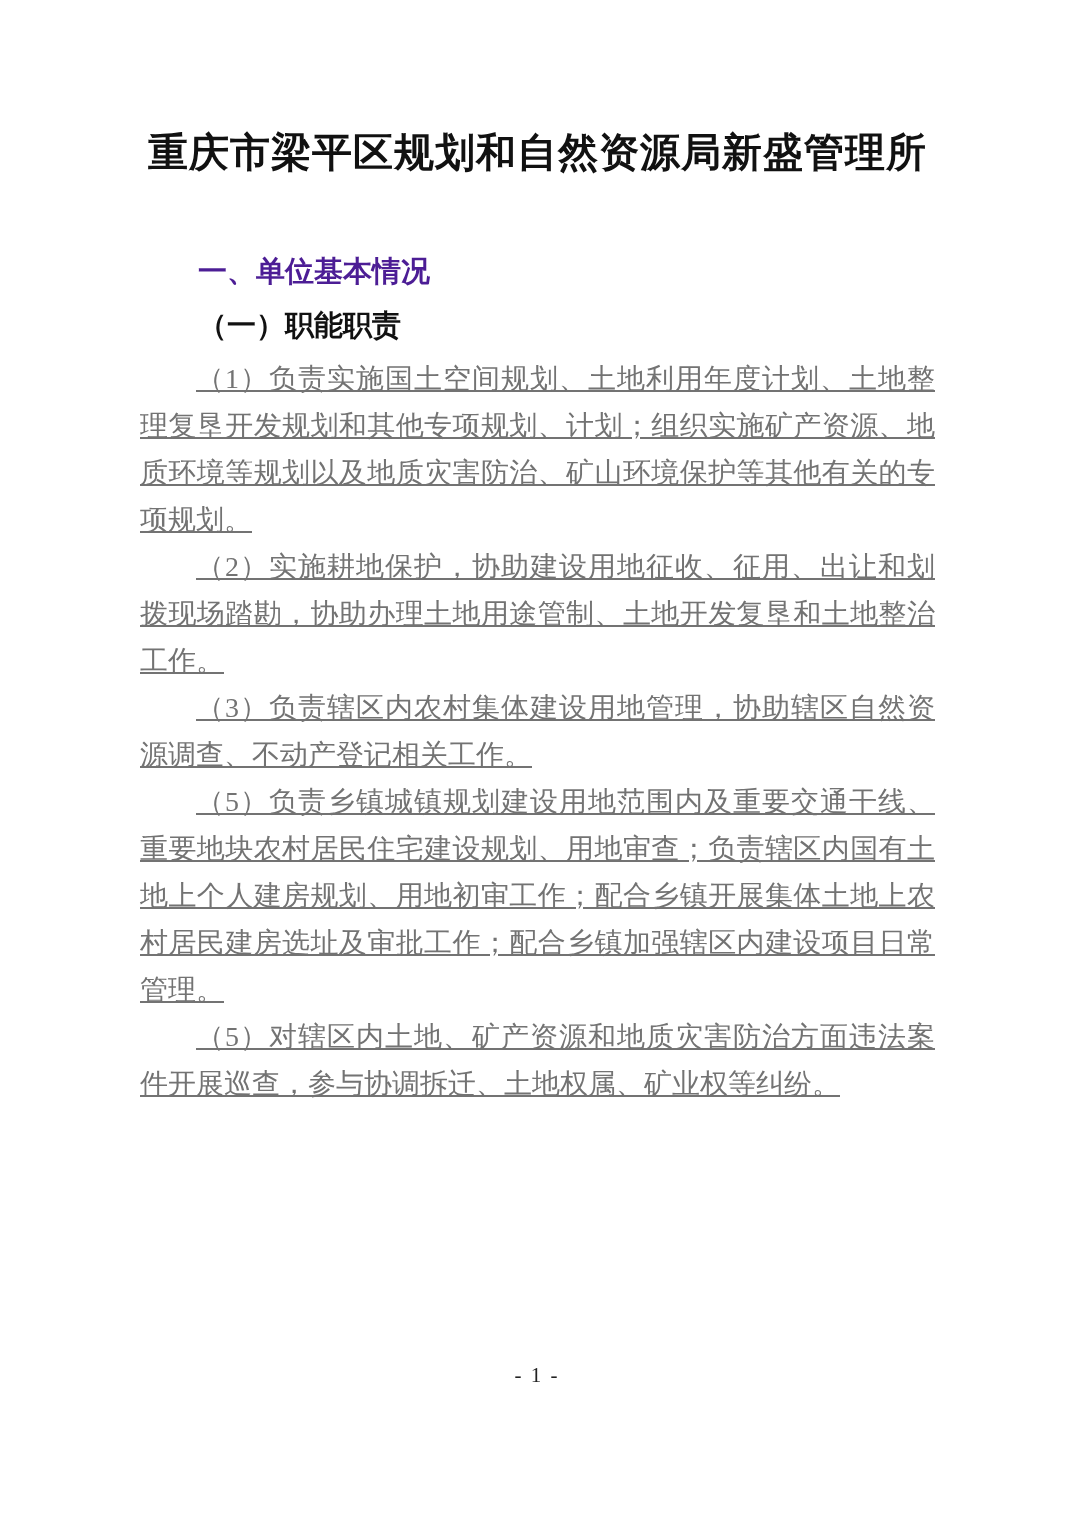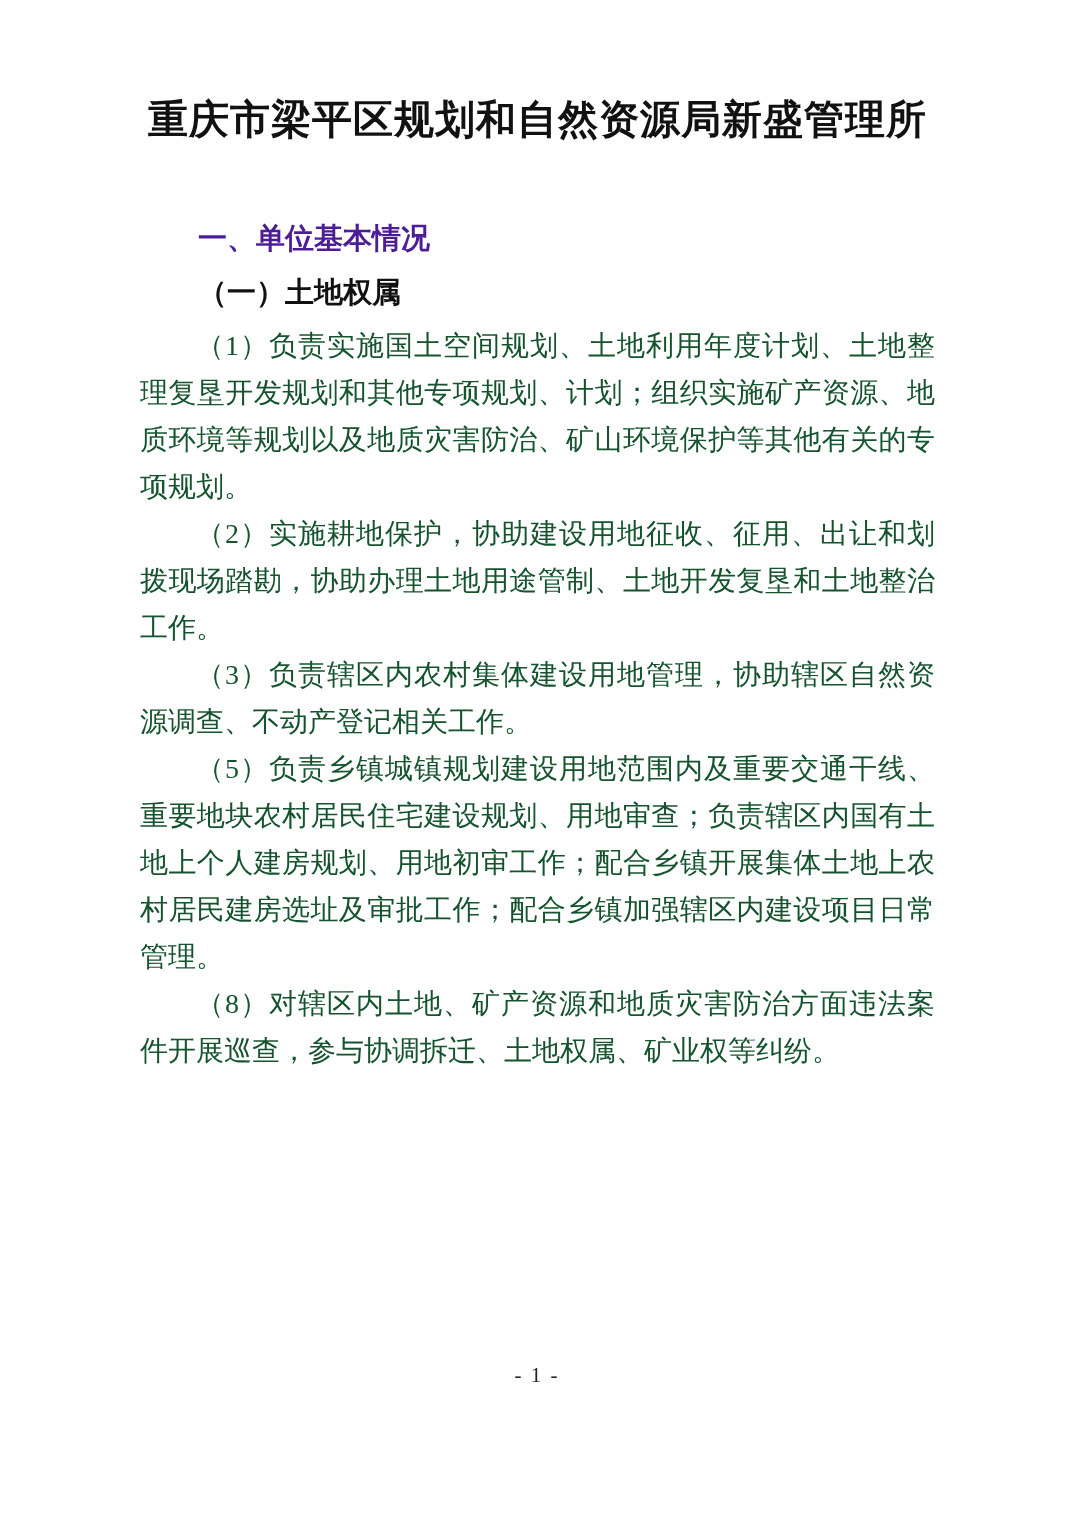--- a/index.html
+++ b/index.html
@@ -7,21 +7,21 @@
     padding: 0;
     background: #ffffff;
   }
   .page {
     position: relative;
     width: 1074px;
     height: 1520px;
     margin: 0 auto;
     background: #ffffff;
     box-sizing: border-box;
-    padding: 84px 139px 0 140px;
+    padding: 117px 139px 0 140px;
     color: #121212;
     overflow: hidden;
   }
   .doc-title {
     margin: 0 0 61px 0;
     font-family: "Liberation Sans", sans-serif;
     font-weight: bold;
     font-size: 40px;
     line-height: 70px;
     text-align: center;
@@ -51,21 +51,22 @@
     color: #111111;
   }
   .body-para {
     margin: 0;
     font-family: "Liberation Serif", serif;
     font-size: 28px;
     line-height: 47px;
     text-align: justify;
     text-justify: inter-ideograph;
     text-indent: 2em;
-    color: #14532d;
+    color: #737373;
+    text-decoration: underline;
   }
   .page-footer {
     position: absolute;
     left: 0;
     right: 0;
     top: 1363px;
     text-align: center;
     font-family: "Liberation Serif", serif;
     font-size: 21px;
     letter-spacing: 2px;
@@ -76,28 +77,28 @@
 <body>
 
 <div class="page">
 
   <h1 class="doc-title">
     <span class="title-line">重庆市梁平区规划和自然资源局新盛管理所</span>
   </h1>
 
   <h2 class="section-heading">一、单位基本情况</h2>
 
-  <h3 class="sub-heading">（一）土地权属</h3>
+  <h3 class="sub-heading">（一）职能职责</h3>
 
   <p class="body-para">（1）负责实施国土空间规划、土地利用年度计划、土地整理复垦开发规划和其他专项规划、计划；组织实施矿产资源、地质环境等规划以及地质灾害防治、矿山环境保护等其他有关的专项规划。</p>
 
   <p class="body-para">（2）实施耕地保护，协助建设用地征收、征用、出让和划拨现场踏勘，协助办理土地用途管制、土地开发复垦和土地整治工作。</p>
 
   <p class="body-para">（3）负责辖区内农村集体建设用地管理，协助辖区自然资源调查、不动产登记相关工作。</p>
 
   <p class="body-para">（5）负责乡镇城镇规划建设用地范围内及重要交通干线、重要地块农村居民住宅建设规划、用地审查；负责辖区内国有土地上个人建房规划、用地初审工作；配合乡镇开展集体土地上农村居民建房选址及审批工作；配合乡镇加强辖区内建设项目日常管理。</p>
 
 
-  <p class="body-para">（8）对辖区内土地、矿产资源和地质灾害防治方面违法案件开展巡查，参与协调拆迁、土地权属、矿业权等纠纷。</p>
+  <p class="body-para">（5）对辖区内土地、矿产资源和地质灾害防治方面违法案件开展巡查，参与协调拆迁、土地权属、矿业权等纠纷。</p>
 
   <div class="page-footer">- 1 -</div>
 
 </div>
 
 </body></html>

